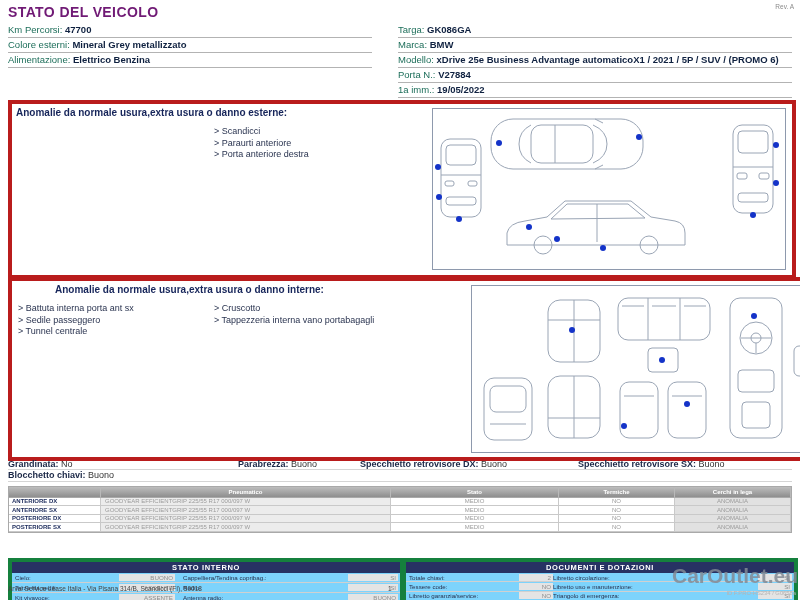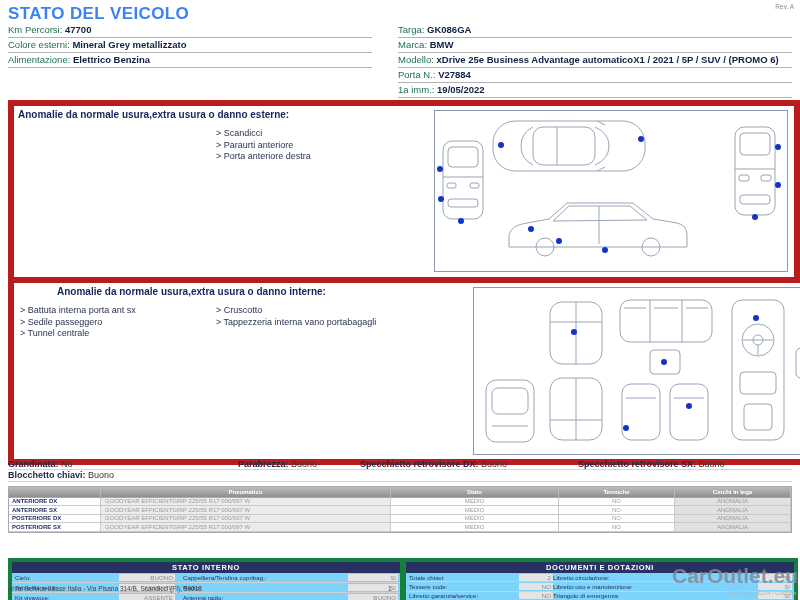--- a/index.html
+++ b/index.html
@@ -1,31 +1,31 @@
 <!DOCTYPE html>
 <html><head>
 <meta charset="utf-8">
 <style>
   html,body{margin:0;padding:0;}
   body{width:800px;height:600px;background:#fff;position:relative;overflow:hidden;
        font-family:"Liberation Sans",sans-serif;color:#222;}
   .page{position:absolute;inset:0;}
 
   
-  .title{position:absolute;left:8px;top:4px;font-size:17px;font-weight:bold;color:#3b82f6;letter-spacing:.4px;}
+  .title{position:absolute;left:8px;top:4px;font-size:14px;font-weight:bold;color:#701a75;letter-spacing:.4px;}
   .rev{position:absolute;right:6px;top:3px;font-size:6.5px;color:#8a8a8a;}
   .hfields{position:absolute;top:23px;}
   .hleft{left:8px;width:364px;}
   .hright{left:398px;width:394px;}
   .frow{border-bottom:1px solid #b3b3b3;padding:1px 0 2px;font-size:9.5px;line-height:11px;}
   .flabel{color:#1d6e5a;}
   .fvalue{font-weight:bold;color:#0f2140;}
 
   
-  .section{position:absolute;left:8px;width:780px;border:6px solid #b91c1c;background:#fff;}
+  .section{position:absolute;left:8px;width:780px;border:4px solid #b91c1c;background:#fff;}
   .sec-ext{top:100px;height:171px;}
   .sec-int{top:277px;height:176px;padding-left:39px;}
   .sec-title{padding:3px 4px 2px;font-weight:bold;font-size:10px;color:#16255a;}
   .items{position:absolute;font-size:9px;color:#2a3450;line-height:11.5px;top:22px;}
   .icol1{left:6px;}
   .icol2{left:202px;width:170px;}
   .item::before{content:">  ";}
   .diagram-box{position:absolute;right:6px;top:4px;width:352px;border:1px solid #8e99ad;background:#fff;}
   .dbox-ext{height:160px;}
   .dbox-int{height:166px;}

